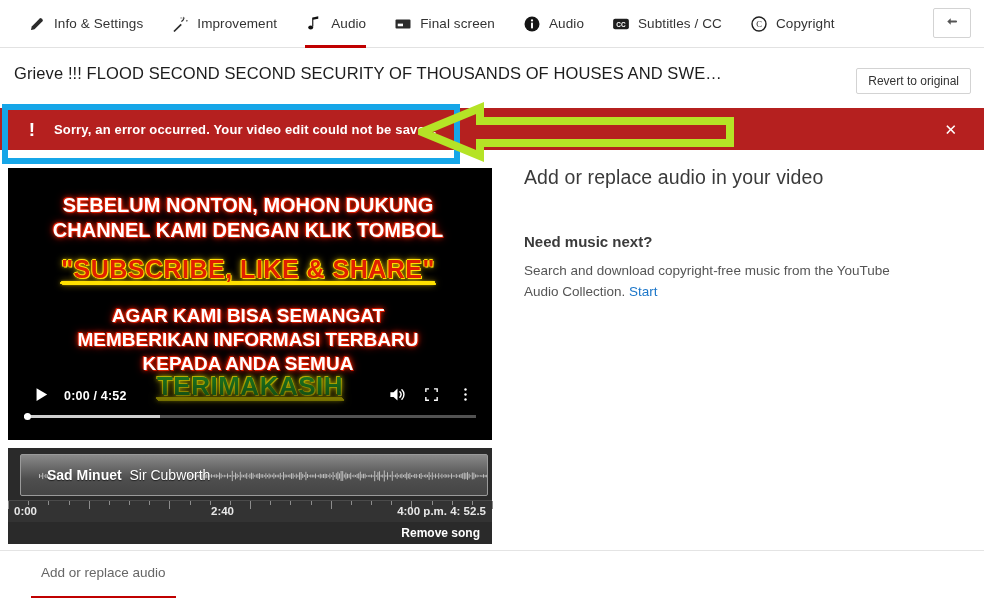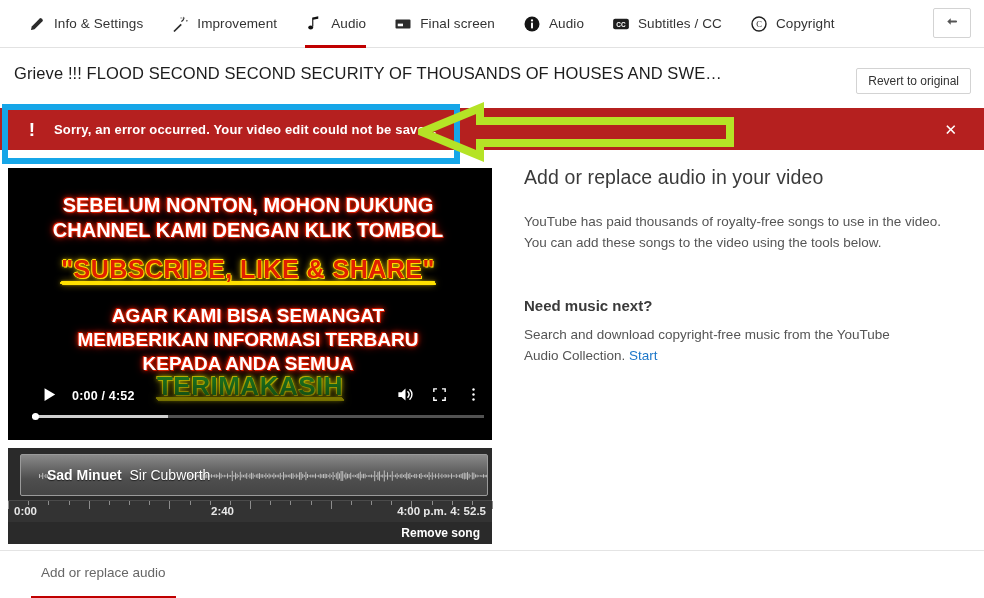--- a/index.html
+++ b/index.html
@@ -139,21 +139,21 @@
     position: absolute; top: 177px; left: 0; width: 484px;
     text-align: center;
     font-size: 26px; font-weight: bold; color: #1f7a1f;
     letter-spacing: .5px;
     text-shadow: 0 0 4px #d8d000, 0 0 8px #b8a800, 1px 1px 0 #b8b000, -1px -1px 0 #b8b000;
     text-decoration: underline; text-decoration-color: #c9bc00;
     text-underline-offset: 3px;
   }
   
   .pc {
-    position: absolute; left: 8px; bottom: 0; width: 484px; height: 68px;
+    position: absolute; left: 0; bottom: 0; width: 484px; height: 68px;
     background: linear-gradient(to bottom, rgba(0,0,0,0) 0%, rgba(0,0,0,.35) 35%, rgba(0,0,0,.8) 100%);
   }
   .pc-row {
     position: absolute; left: 0; top: 8px; width: 484px; height: 32px;
     display: flex; align-items: center;
   }
   .pc-btn {
     width: 34px; height: 32px; display: flex; align-items: center; justify-content: center;
     cursor: pointer; flex: none;
   }
@@ -648,21 +648,20 @@
       <div class="aruler-lbl" style="right:6px">4:00 p.m.  4: 52.5</div>
     </div>
 
     <div class="arm">
       <div class="remove-song">Remove song</div>
     </div>
   </div>
 
   <div class="rpanel">
     <h1 class="r-h1">Add or replace audio in your video</h1>
-    <p class="r-p">YouTube has paid thousands of royalty-free songs to use in the video. You can add these songs to the video using the tools below.</p>
     <h2 class="r-h2">Need music next?</h2>
     <p class="r-p2"><span>Search and download copyright-free music from the YouTube Audio Collection. </span><span class="r-link">Start</span></p>
   </div>
 
   <div class="btab-bar">
     <div class="btab">
       <span class="btab-label">Add or replace audio</span>
     </div>
   </div>
 

